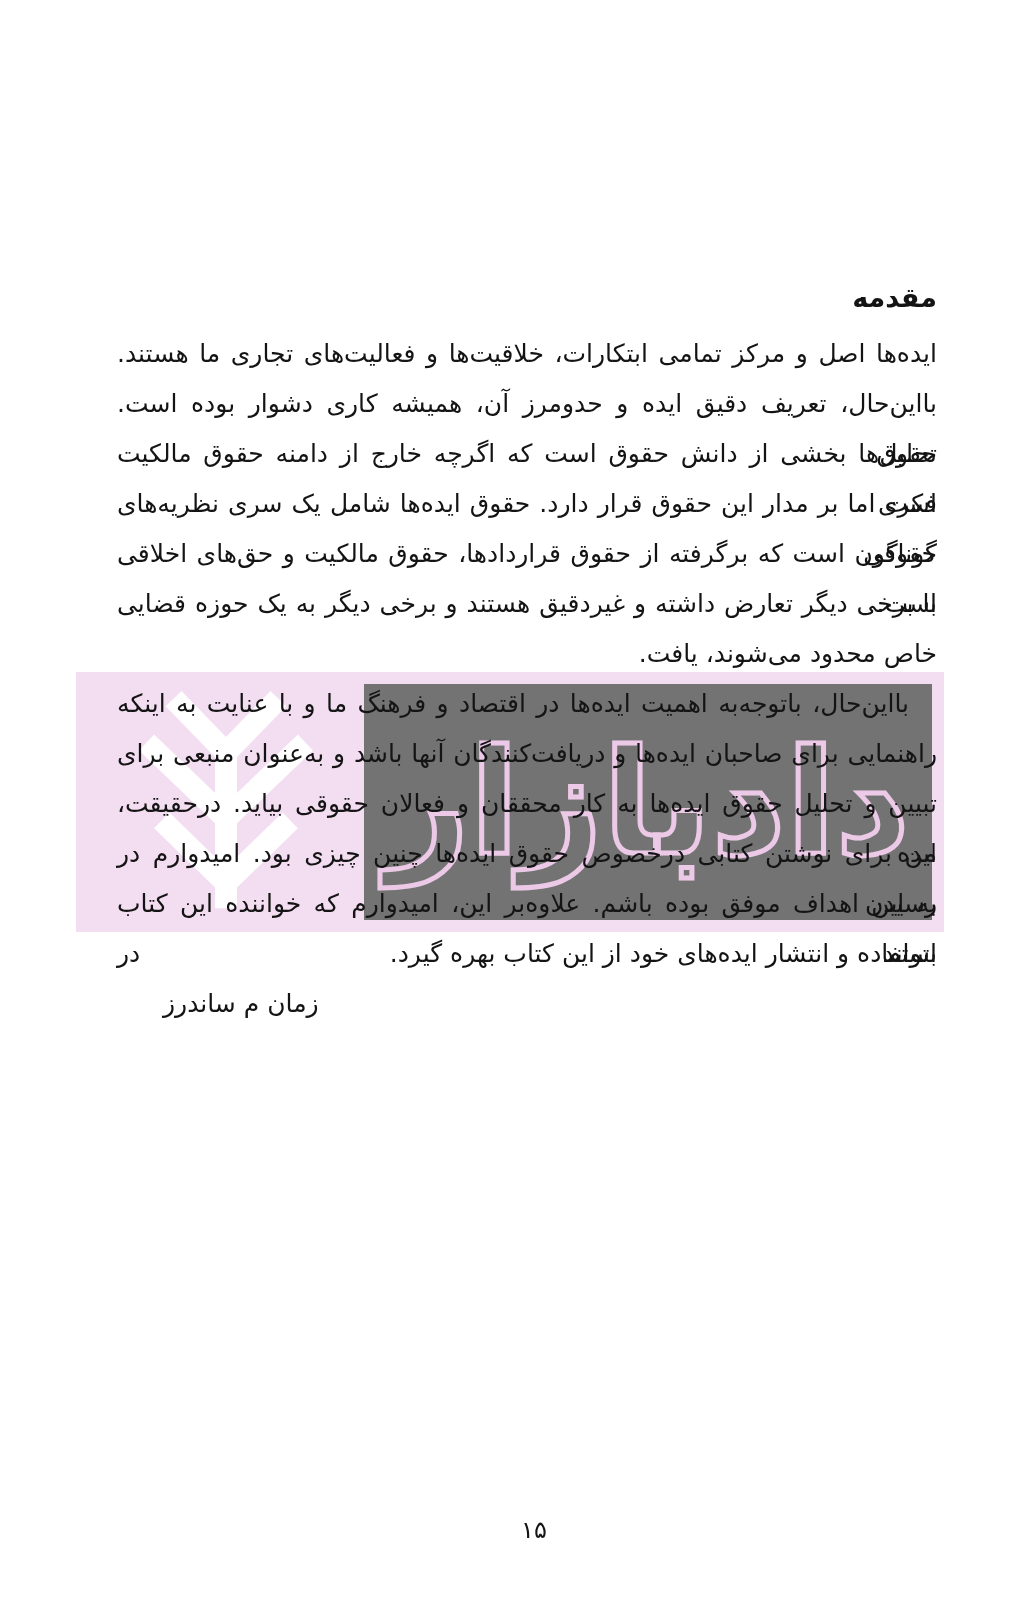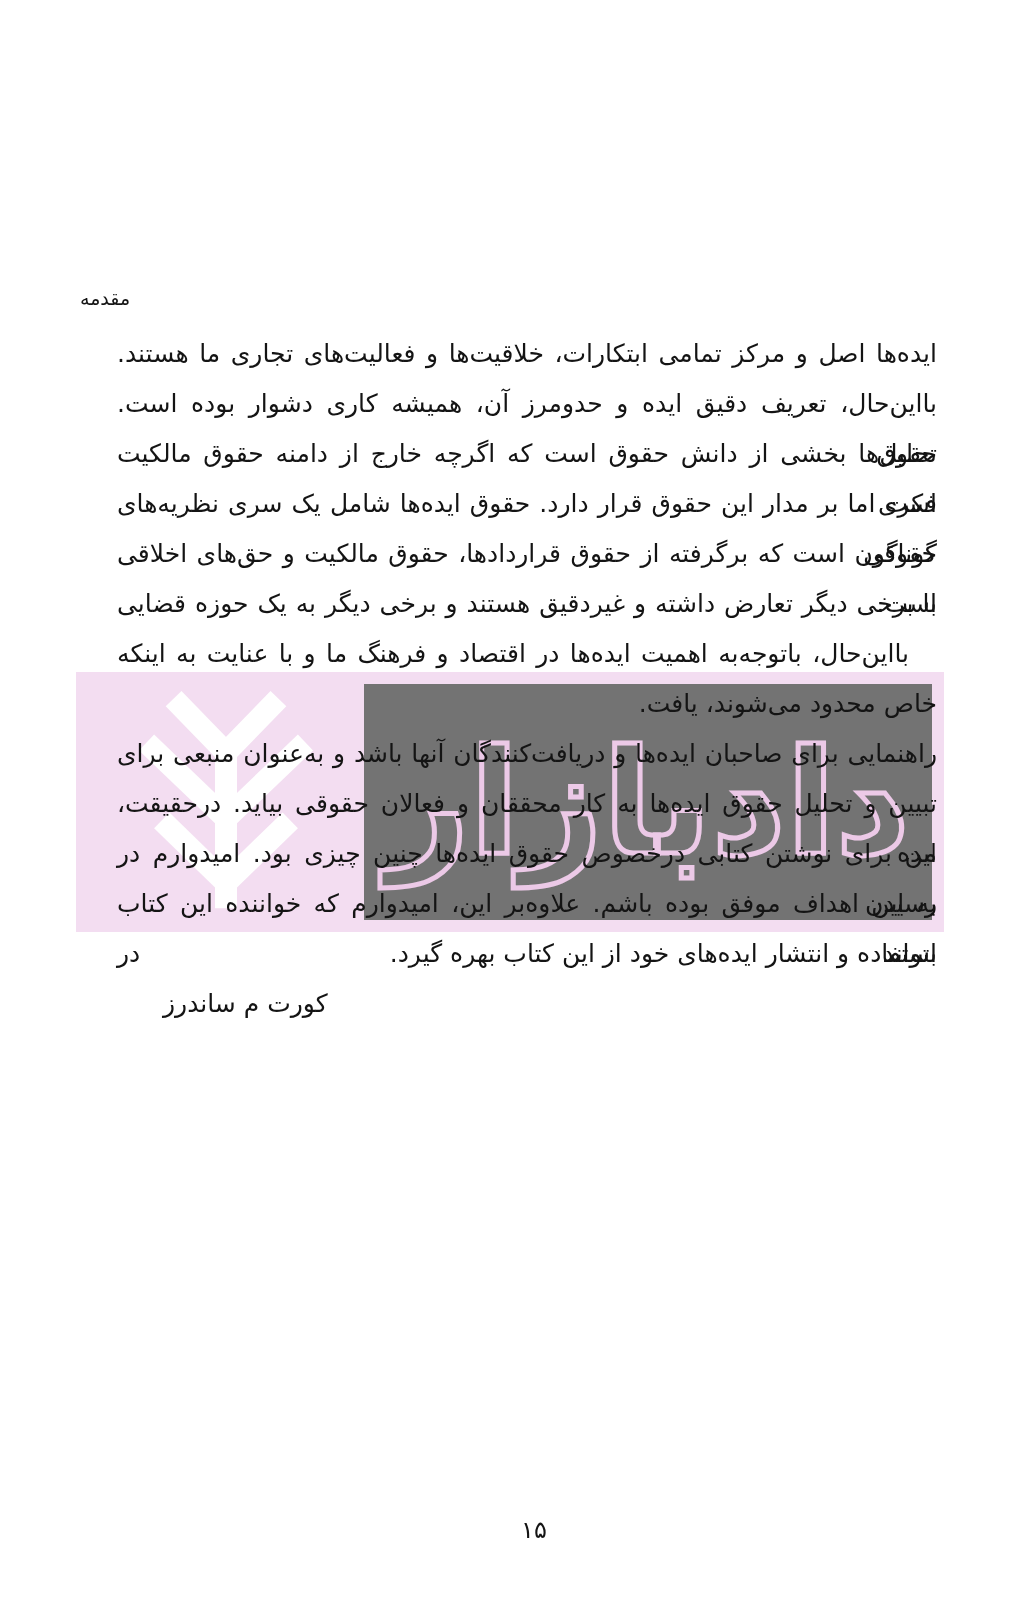--- a/index.html
+++ b/index.html
@@ -59,23 +59,23 @@
     left: 80px;
     top: 267px;
     width: 857px;
     direction: rtl;
     z-index: 2;
     font-size: 25px;
   }
   .heading {
     height: 62px;
     line-height: 62px;
-    text-align: left;
-    font-weight: normal;
-    font-size: 19px;
+    text-align: right;
+    font-weight: bold;
+    font-size: 27px;
   }
   .line {
     height: 50px;
     line-height: 50px;
     text-align: justify;
     text-align-last: justify;
     margin-left: 37px;
   }
   .line.para-end {
     text-align-last: right;
@@ -132,27 +132,27 @@
 
   <div class="textblock">
     <div class="heading">مقدمه</div>
 
     <div class="line">ایده‌ها اصل و مرکز تمامی ابتکارات، خلاقیت‌ها و فعالیت‌های تجاری ما هستند.</div>
     <div class="line">بااین‌حال، تعریف دقیق ایده و حدومرز آن، همیشه کاری دشوار بوده است. حقوق</div>
     <div class="line">تحلیل‌ها بخشی از دانش حقوق است که اگرچه خارج از دامنه حقوق مالکیت فکری</div>
     <div class="line">است اما بر مدار این حقوق قرار دارد. حقوق ایده‌ها شامل یک سری نظریه‌های حقوقی</div>
     <div class="line">گوناگون است که برگرفته از حقوق قراردادها، حقوق مالکیت و حق‌های اخلاقی است.</div>
     <div class="line">با برخی دیگر تعارض داشته و غیردقیق هستند و برخی دیگر به یک حوزه قضایی</div>
+    <div class="line para-end">خاص محدود می‌شوند، یافت.</div>
+
     <div class="line indent">بااین‌حال، باتوجه‌به اهمیت ایده‌ها در اقتصاد و فرهنگ ما و با عنایت به اینکه</div>
-
-    <div class="line para-end">خاص محدود می‌شوند، یافت.</div>
     <div class="line">راهنمایی برای صاحبان ایده‌ها و دریافت‌کنندگان آنها باشد و به‌عنوان منبعی برای</div>
     <div class="line">تبیین و تحلیل حقوق ایده‌ها به کار محققان و فعالان حقوقی بیاید. درحقیقت، ایده</div>
     <div class="line">من برای نوشتن کتابی درخصوص حقوق ایده‌ها چنین چیزی بود. امیدوارم در رسیدن</div>
     <div class="line">به این اهداف موفق بوده باشم. علاوه‌بر این، امیدوارم که خواننده این کتاب بتواند در</div>
     <div class="line para-end">استفاده و انتشار ایده‌های خود از این کتاب بهره گیرد.</div>
 
-    <div class="line sig">کورت م ساندرز</div>
+    <div class="line sig">زمان م ساندرز</div>
   </div>
 
   <div class="pagenum">۱۵</div>
 
 </div>
 
 </body></html>

